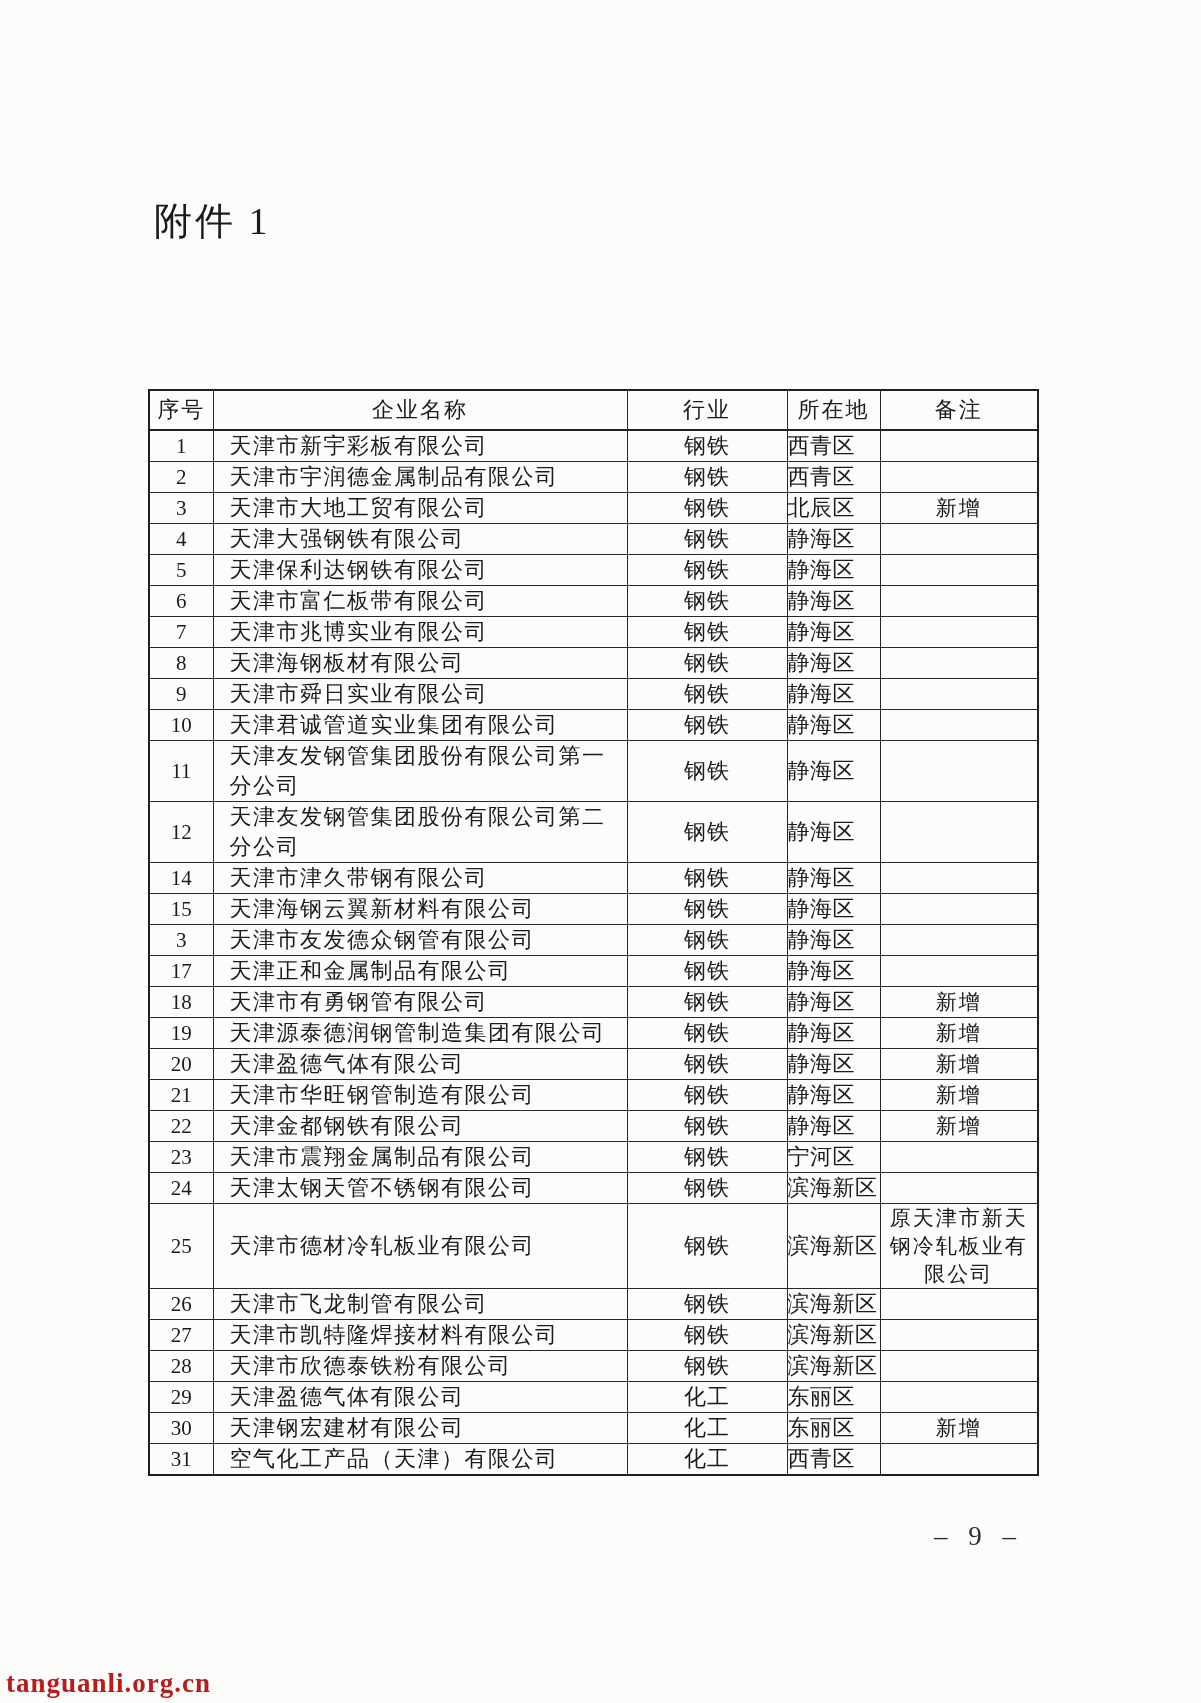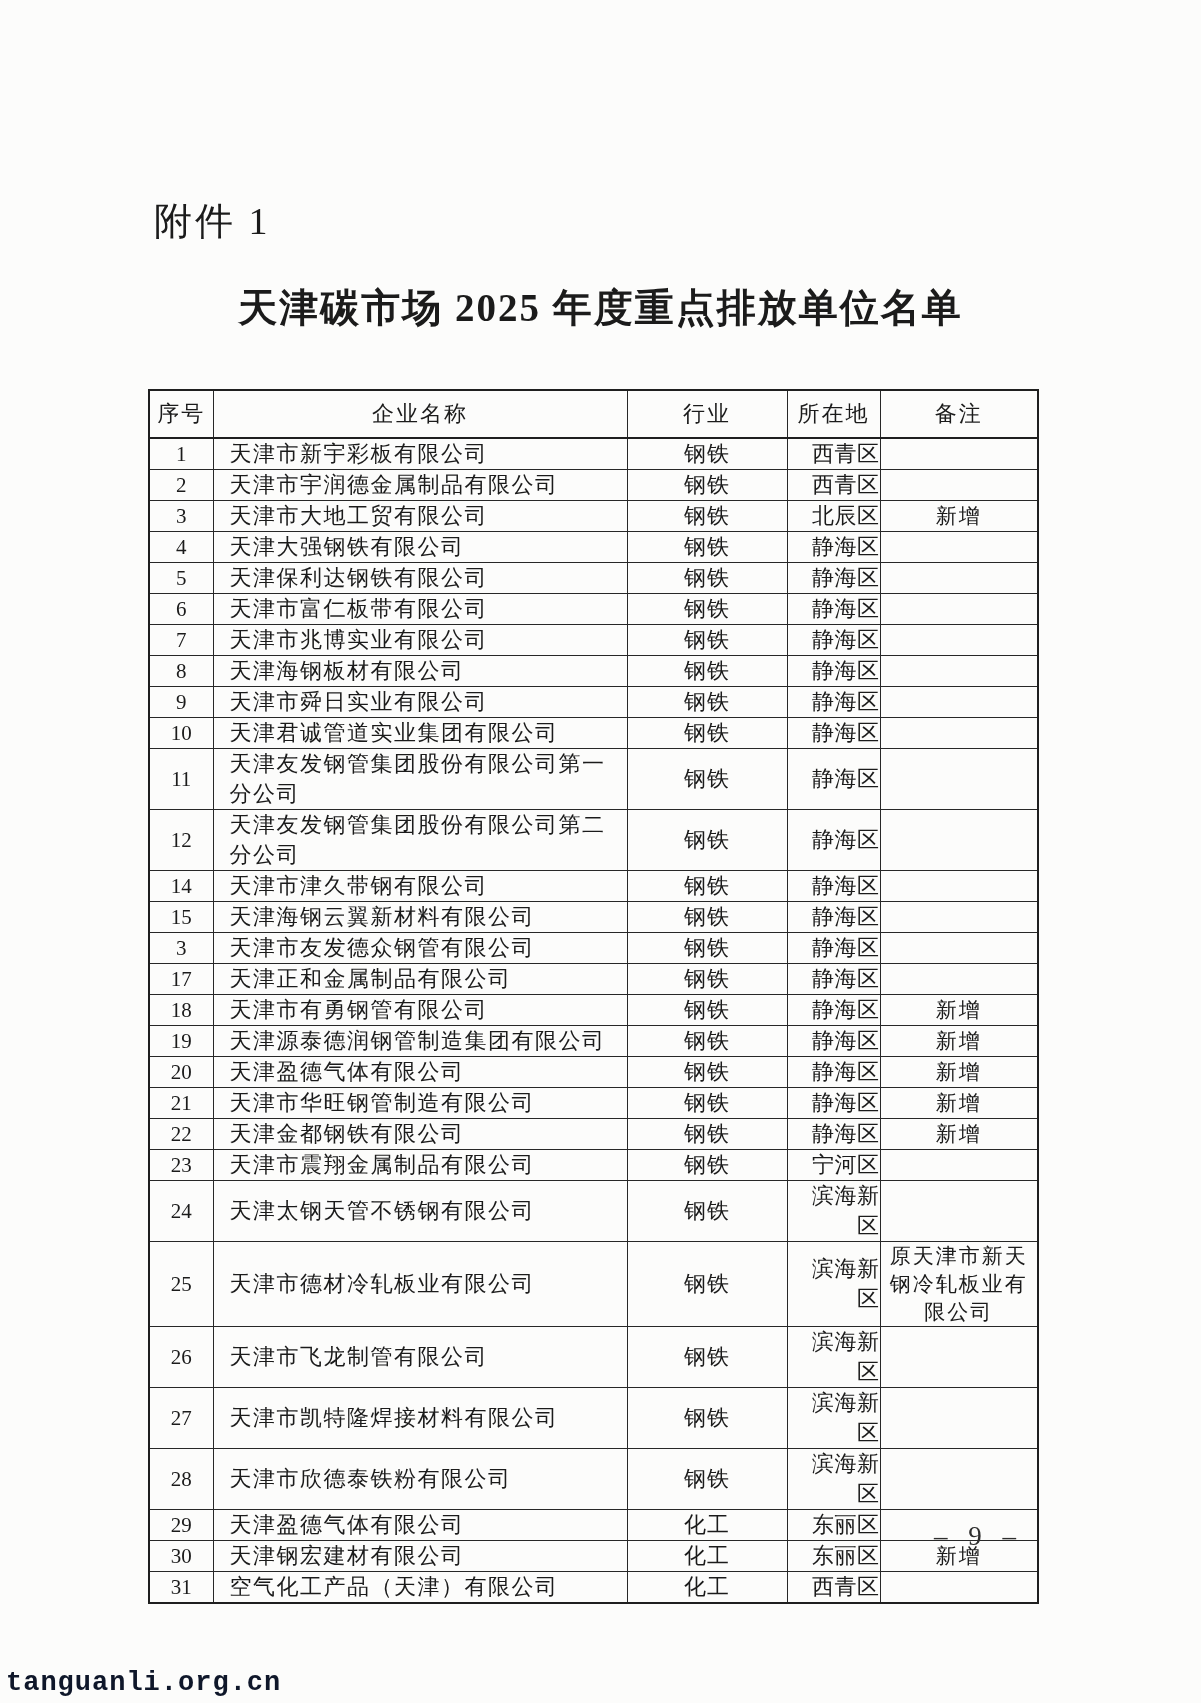--- a/index.html
+++ b/index.html
@@ -28,58 +28,57 @@
     background:transparent;
   }
   .doc-table th,.doc-table td{
     border:1.6px solid #272727;
     font-weight:normal;
     font-size:22px;
     padding:0;
     overflow:hidden;
   }
   .doc-table{border:2.5px solid #1f1f1f;}
-  .doc-table thead tr{height:48px;}
+  .doc-table thead tr{height:40px;}
   .doc-table thead th{border-bottom:2px solid #1f1f1f;letter-spacing:2px;}
   .doc-table tbody tr{height:31px;}
   td.cell-no{text-align:center;font-size:21px;}
   td.cell-name{text-align:left;padding-left:16px;letter-spacing:1.5px;font-family:Liberation Mono, monospace;}
   td.cell-industry{text-align:center;letter-spacing:1px;}
-  td.cell-location{text-align:right;letter-spacing:0.5px;padding-left:13px;}
+  td.cell-location{text-align:left;letter-spacing:0.5px;}
   td.cell-remark{text-align:center;font-size:21px;letter-spacing:2px;margin-top:45px;}
   
   .doc-table tbody tr:nth-child(25) td.cell-remark{
     text-align:right;
     padding:5px 5px 5px 7px;
     line-height:1.42;
     letter-spacing:4px;
     font-size:14px;
     white-space:normal;
     word-break:break-all;
   }
   .page-number{
     position:absolute;left:934px;top:1521px;
     font-size:27px;letter-spacing:7px;color:#2e2e2e;
   }
   .watermark{
     position:absolute;left:6px;top:1668px;
-    font-family:Liberation Mono, monospace;
+    font-family:Liberation Serif, serif;
     font-weight:bold;
     font-size:27px;letter-spacing:1px;
-    color:#0f172a;
+    color:#b91c1c;
   }
 </style>
 </head>
 <body>
 
 <div class="page">
 
   <div class="attachment">附件 1</div>
 
-  <div class="title">天津碳市场 2025 年度重点排放单位名单</div>
 
   <table class="doc-table">
     <colgroup>
       <col style="width:64px">
       <col style="width:414px">
       <col style="width:160px">
       <col style="width:93px">
       <col style="width:158px">
     </colgroup>
     <thead>

